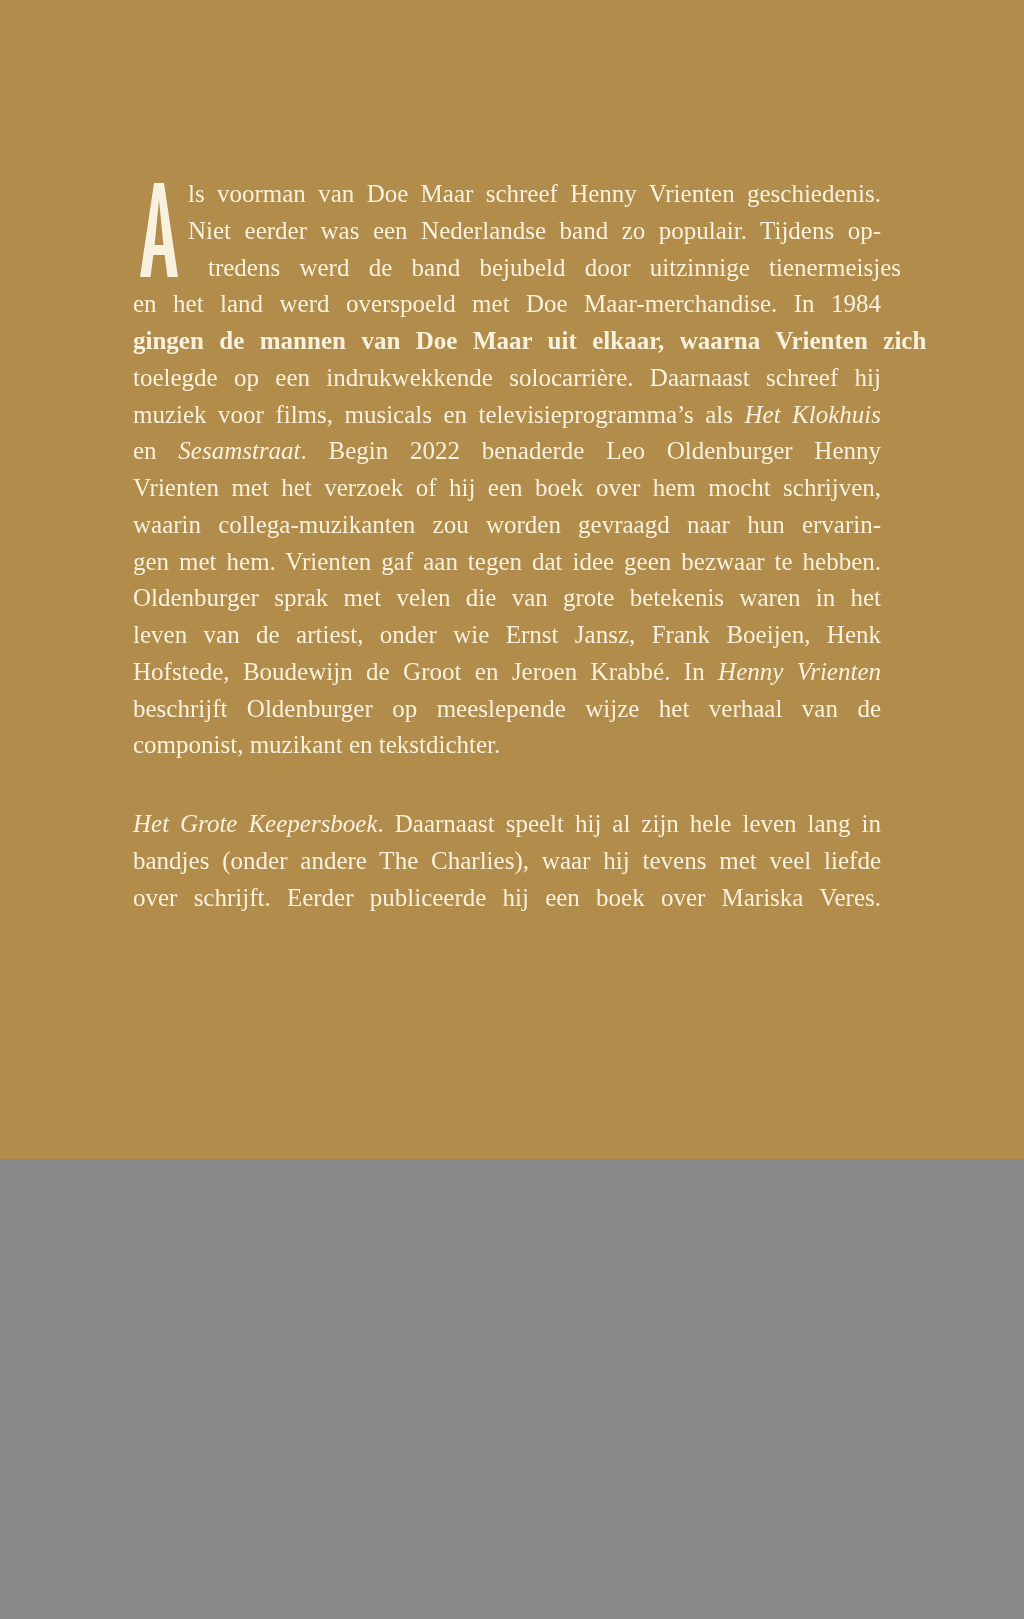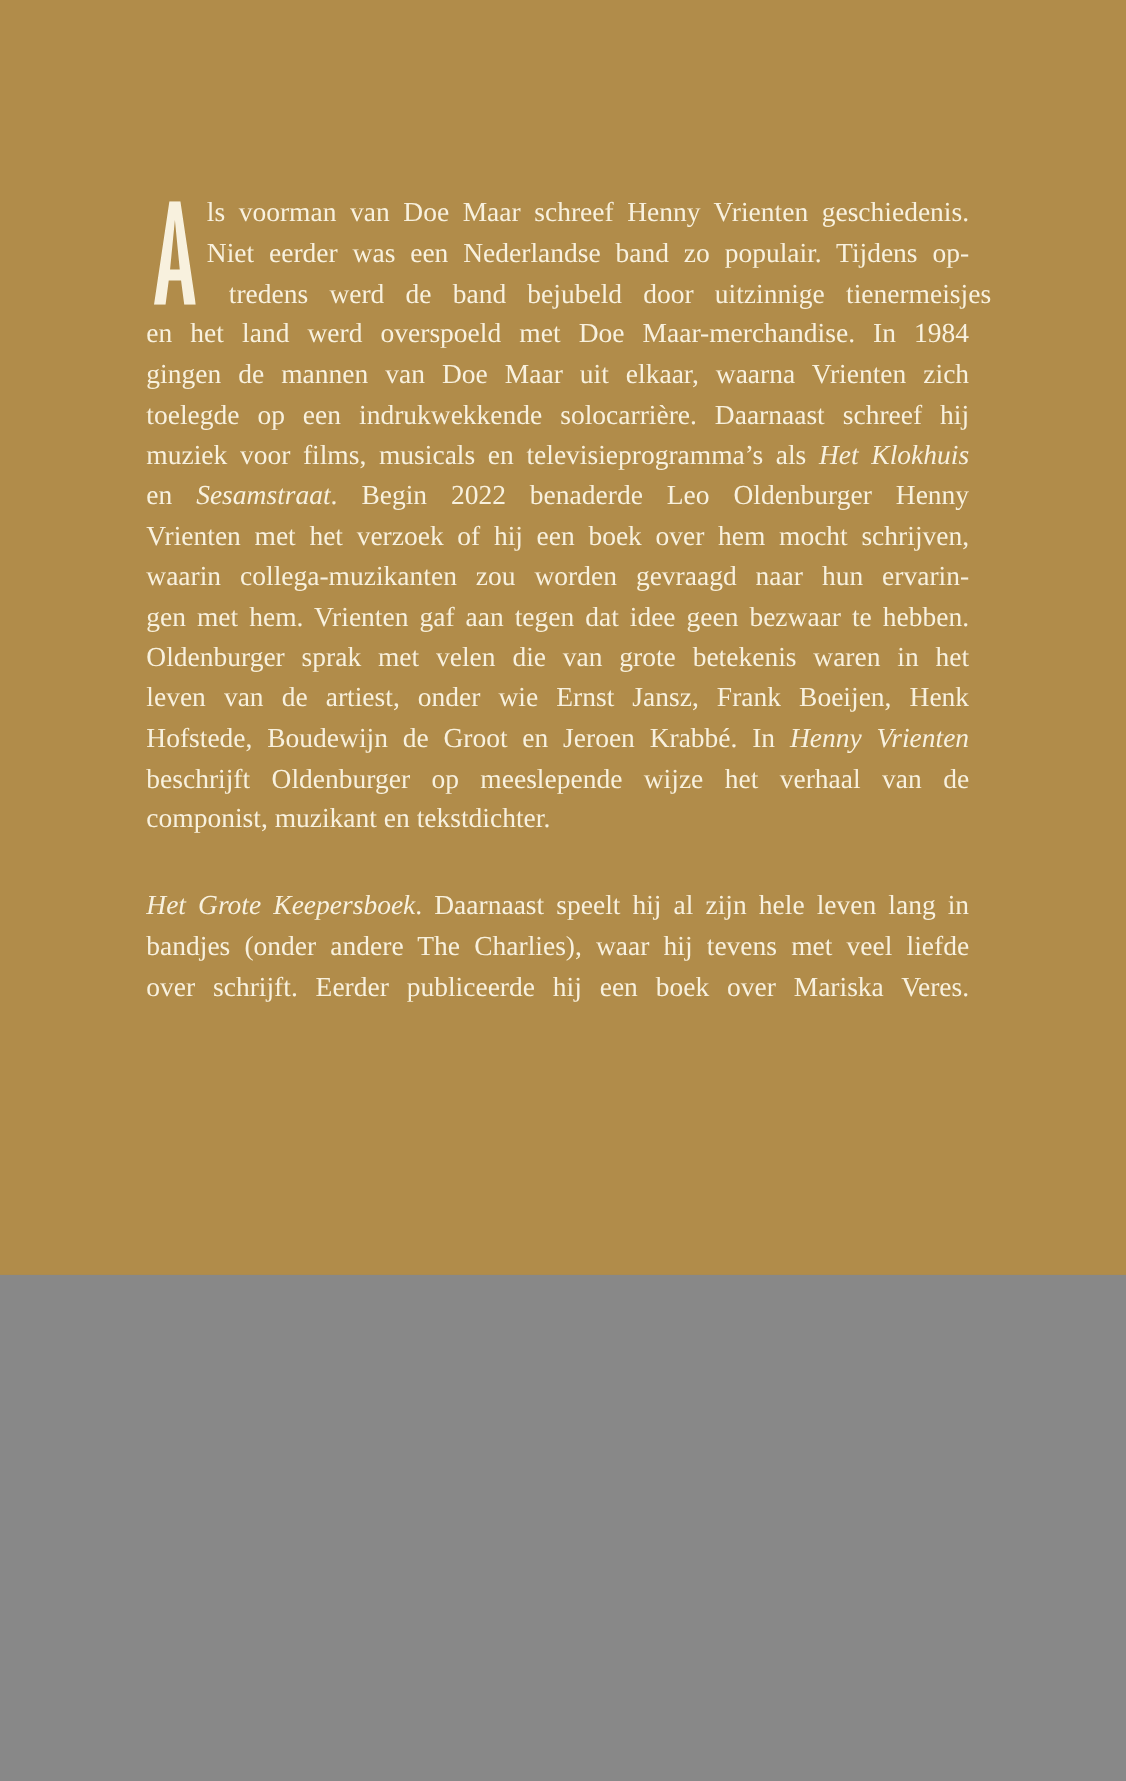--- a/index.html
+++ b/index.html
@@ -82,21 +82,21 @@
         <svg viewBox="0 0 38 94" preserveAspectRatio="none">
           <title>A</title>
           <path fill-rule="evenodd" fill="var(--ink)" d="M14 0 H24 L38 94 H27.5 L24.6 72 H13.4 L10.5 94 H0 Z M19 17 L23.4 62 H14.6 Z"></path>
         </svg>
       </div>
 
     <div class="tline indent"><span class="inner" style="word-spacing: 6.08008px;"><span>ls voorman van Doe Maar schreef Henny Vrienten geschiedenis.</span></span></div>
         <div class="tline indent"><span class="inner" style="word-spacing: 7.26562px;"><span>Niet eerder was een Nederlandse band zo populair. Tijdens op-</span></span></div>
         <div class="tline indent"><span class="inner" style="word-spacing: 13.0134px; margin-left: 20px;"><span>tredens werd de band bejubeld door uitzinnige tienermeisjes</span></span></div>
         <div class="tline"><span class="inner" style="word-spacing: 10.1979px;"><span>en het land werd overspoeld met Doe Maar-merchandise. In 1984</span></span></div>
-        <div class="tline"><span class="inner" style="word-spacing: 9.22031px;"><span>gingen de mannen van Doe Maar uit elkaar, waarna Vrienten zich</span></span></div>
+        <div class="tline"><span class="inner" style="word-spacing: 9.22031px; font-weight: bold;"><span>gingen de mannen van Doe Maar uit elkaar, waarna Vrienten zich</span></span></div>
         <div class="tline"><span class="inner" style="word-spacing: 10.0759px;"><span>toelegde op een indrukwekkende solocarrière. Daarnaast schreef hij</span></span></div>
         <div class="tline"><span class="inner" style="word-spacing: 5.23438px;"><span>muziek voor films, musicals en televisieprogramma’s als </span><span class="run-i">Het Klokhuis</span></span></div>
         <div class="tline"><span class="inner" style="word-spacing: 15.4732px;"><span>en </span><span class="run-i">Sesamstraat</span><span>. Begin 2022 benaderde Leo Oldenburger Henny</span></span></div>
         <div class="tline"><span class="inner" style="word-spacing: 6.16335px;"><span>Vrienten met het verzoek of hij een boek over hem mocht schrijven,</span></span></div>
         <div class="tline"><span class="inner" style="word-spacing: 10.9688px;"><span>waarin collega-muzikanten zou worden gevraagd naar hun ervarin-</span></span></div>
         <div class="tline"><span class="inner" style="word-spacing: 3.72786px;"><span>gen met hem. Vrienten gaf aan tegen dat idee geen bezwaar te hebben.</span></span></div>
         <div class="tline"><span class="inner" style="word-spacing: 9.03438px;"><span>Oldenburger sprak met velen die van grote betekenis waren in het</span></span></div>
         <div class="tline"><span class="inner" style="word-spacing: 10.1656px;"><span>leven van de artiest, onder wie Ernst Jansz, Frank Boeijen, Henk</span></span></div>
         <div class="tline"><span class="inner" style="word-spacing: 7.18229px;"><span>Hofstede, Boudewijn de Groot en Jeroen Krabbé. In </span><span class="run-i">Henny Vrienten</span></span></div>
         <div class="tline"><span class="inner" style="word-spacing: 13.207px;"><span>beschrijft Oldenburger op meeslepende wijze het verhaal van de</span></span></div>

